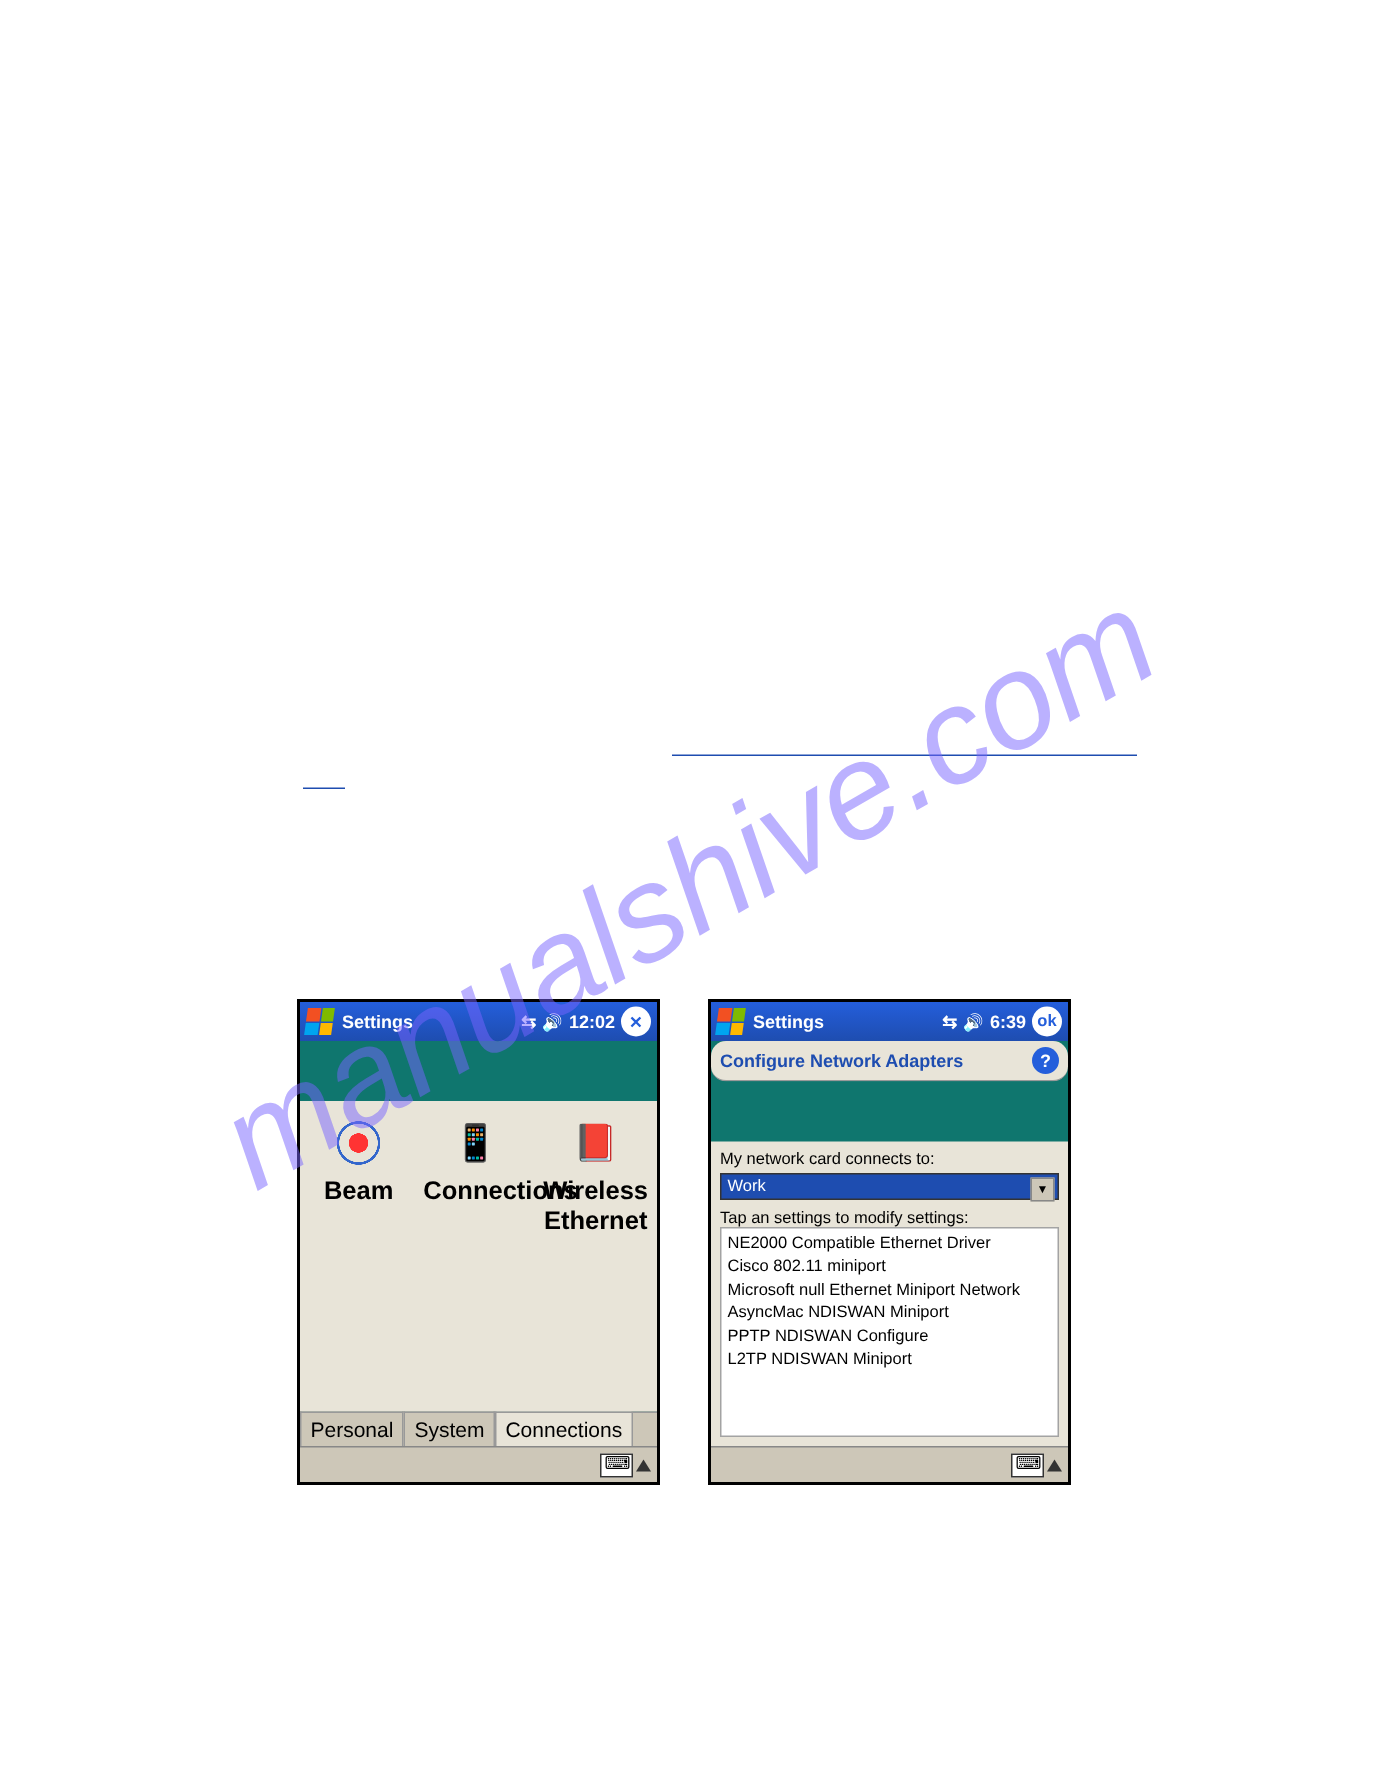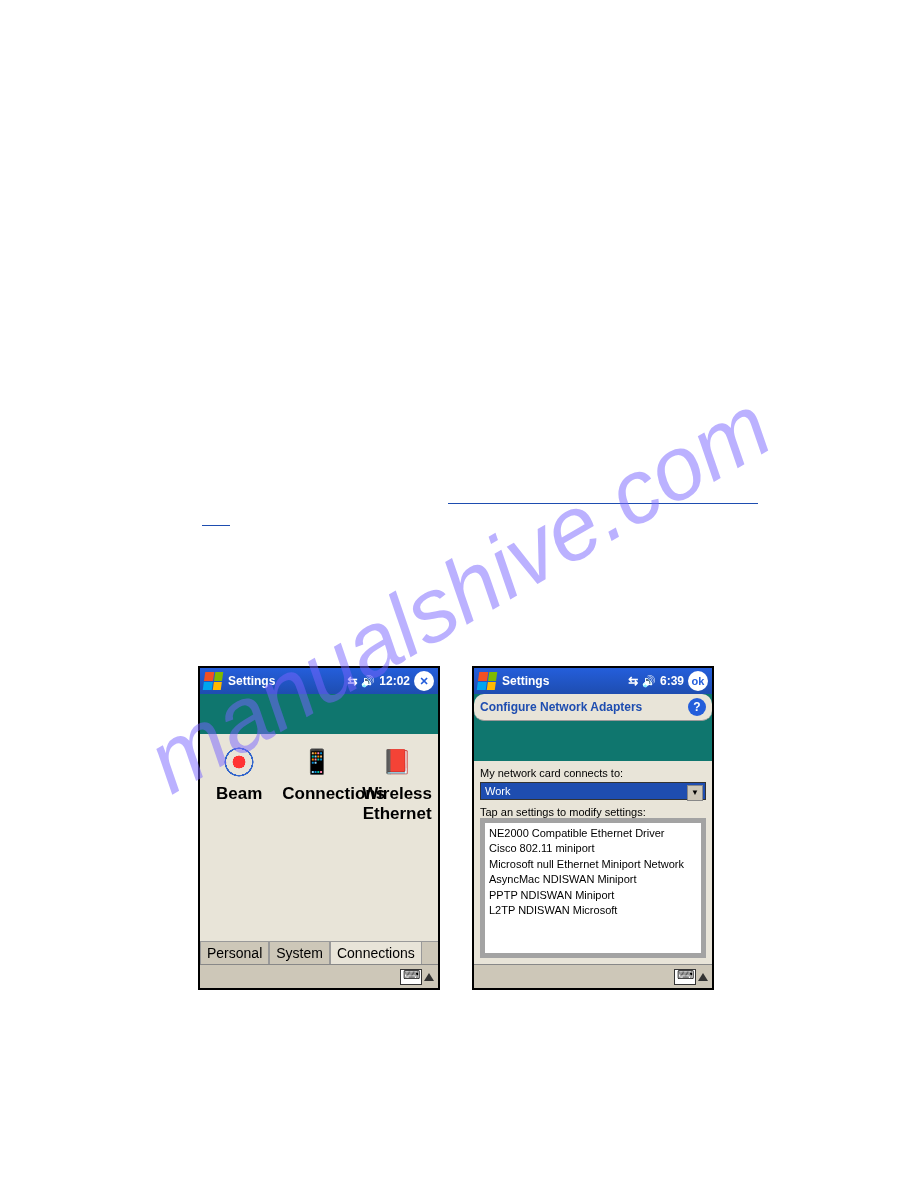--- a/index.html
+++ b/index.html
@@ -26,21 +26,21 @@
   .app-icon { width: 70px; text-align: center; font-size: 11px; font-weight: bold; cursor: pointer; }
   .app-icon .ic { width: 36px; height: 36px; margin: 0 auto 4px; display: flex; align-items: center; justify-content: center; font-size: 24px; }
   .ic-beam { background: radial-gradient(circle, #ff3333 30%, transparent 31%), radial-gradient(circle, transparent 60%, #3366cc 61%, #3366cc 68%, transparent 69%); border-radius: 50%; width: 30px; height: 30px; }
   .ic-conn::before { content: "📱"; }
   .ic-wifi { display: flex; flex-direction: column; align-items: center; }
   .ic-wifi::before { content: "📕"; }
   .label-text { font-size: 17px; }
   .dropdown { border: 1px solid #333; background: #fff; padding: 2px 4px; font-size: 11px; position: relative; margin: 3px 0 6px; }
   .dropdown.selected { background: #1e4db0; color: #fff; }
   .dropdown::after { content: "▼"; position: absolute; right: 2px; top: 2px; background: #cdc7b8; color: #000; border: 1px solid #888; width: 14px; height: 14px; font-size: 8px; text-align: center; line-height: 14px; }
-  .listbox { border: 5px solid #a3a3a3; background: #fff; padding: 3px 4px; font-size: 11px; line-height: 1.4; flex: 1; }
+  .listbox { border: 1px solid #a3a3a3; background: #fff; padding: 3px 4px; font-size: 11px; line-height: 1.4; flex: 1; }
   .tabs { display: flex; background: #cdc7b8; }
   .tab { border: 1px solid #999; border-bottom: none; padding: 3px 6px; font-size: 14px; background: #cdc7b8; cursor: pointer; }
   .tab.active { background: #e8e4d8; }
   .bottombar { height: 24px; background: #cdc7b8; border-top: 1px solid #888; display: flex; align-items: center; justify-content: flex-end; padding: 0 4px; gap: 2px; }
   .kbd-icon { width: 22px; height: 16px; border: 1px solid #333; background: #fff; position: relative; }
   .kbd-icon::before { content: "⌨"; position: absolute; top: -2px; left: 2px; font-size: 12px; }
   .arrow-up { width: 0; height: 0; border-left: 5px solid transparent; border-right: 5px solid transparent; border-bottom: 8px solid #333; }
   .spacer { flex: 1; }
   .pg-link { position: absolute; color: #1e4db0; border-bottom: 1px solid #1e4db0; height: 1px; }
 </style>
@@ -123,22 +123,22 @@
     </div>
     <div class="content">
       <div>My network card connects to:</div>
       <div class="dropdown selected">Work</div>
       <div>Tap an settings to modify settings:</div>
       <div class="listbox">
         <div>NE2000 Compatible Ethernet Driver</div>
         <div>Cisco 802.11 miniport</div>
         <div>Microsoft null Ethernet Miniport Network</div>
         <div>AsyncMac NDISWAN Miniport</div>
-        <div>PPTP NDISWAN Miniport</div>
-        <div>L2TP NDISWAN Microsoft</div>
+        <div>PPTP NDISWAN Configure</div>
+        <div>L2TP NDISWAN Miniport</div>
       </div>
     </div>
     <div class="bottombar">
       <div class="kbd-icon"></div>
       <div class="arrow-up"></div>
     </div>
   </div>
 
 </div>
 

